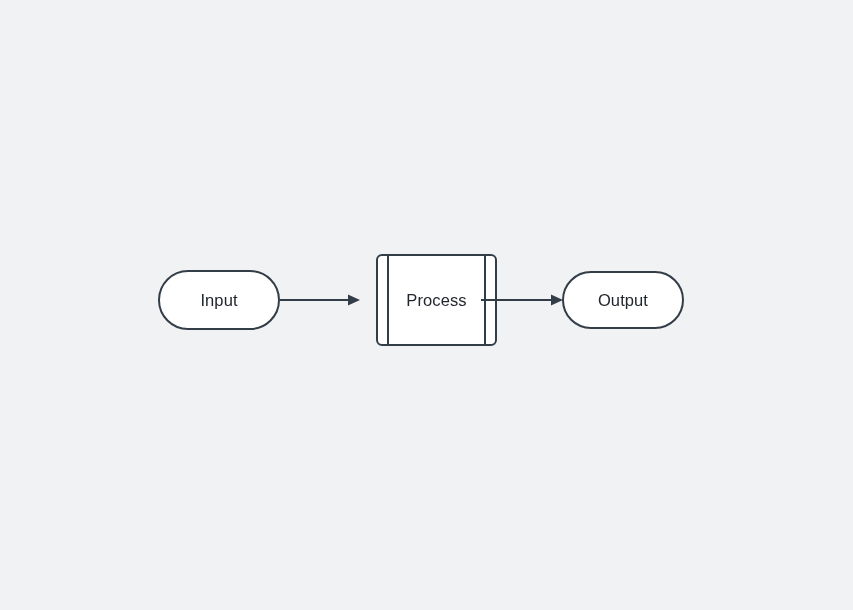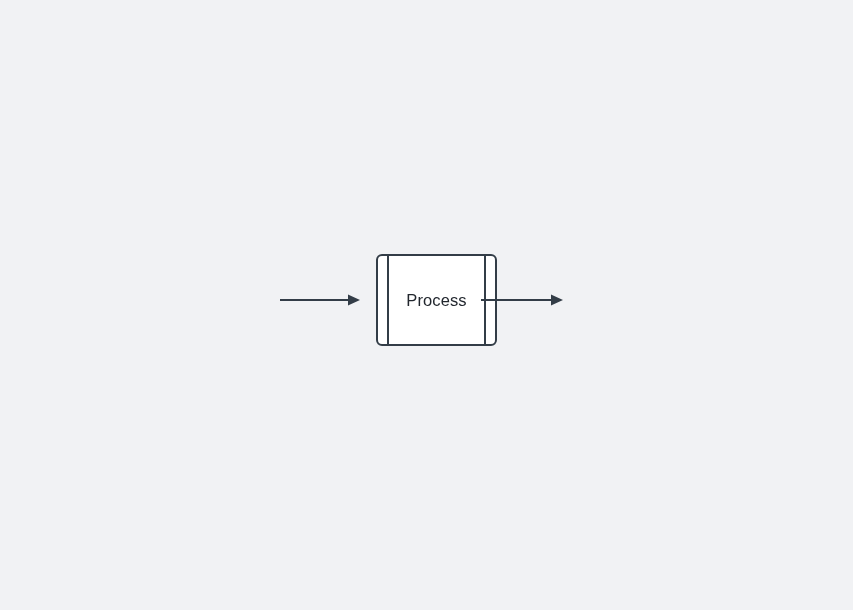--- a/index.html
+++ b/index.html
@@ -86,29 +86,35 @@
   }
   .edge polygon {
     fill: #333d47;
   }
 </style>
 </head>
 <body>
 
 <div class="canvas">
 
+  <div class="node" id="node-input">
+    <span class="label">Input</span>
+  </div>
 
   <svg class="edge" id="edge-1" width="82" height="20" xmlns="http://www.w3.org/2000/svg">
     <line x1="0" y1="10" x2="70" y2="10"></line>
     <polygon points="68,4.5 80,10 68,15.5"></polygon>
   </svg>
 
   <div class="node" id="node-process">
     <span class="label">Process</span>
   </div>
 
   <svg class="edge" id="edge-2" width="84" height="20" xmlns="http://www.w3.org/2000/svg">
     <line x1="0" y1="10" x2="72" y2="10"></line>
     <polygon points="70,4.5 82,10 70,15.5"></polygon>
   </svg>
 
+  <div class="node" id="node-output">
+    <span class="label">Output</span>
+  </div>
 
 </div>
 
 </body></html>

